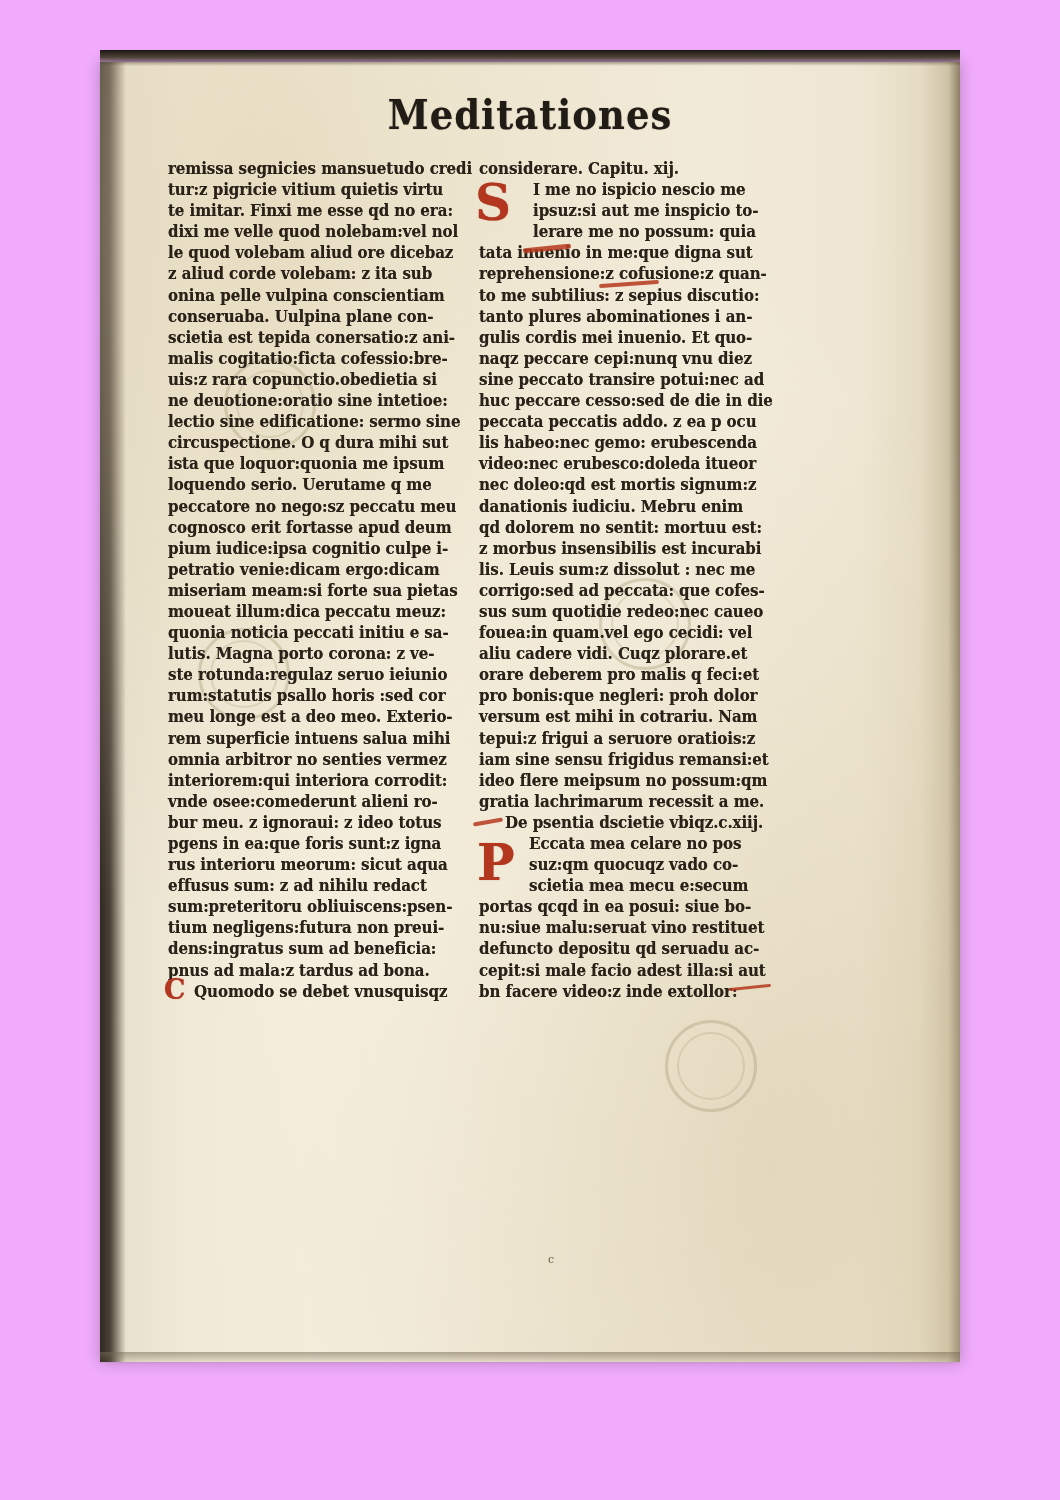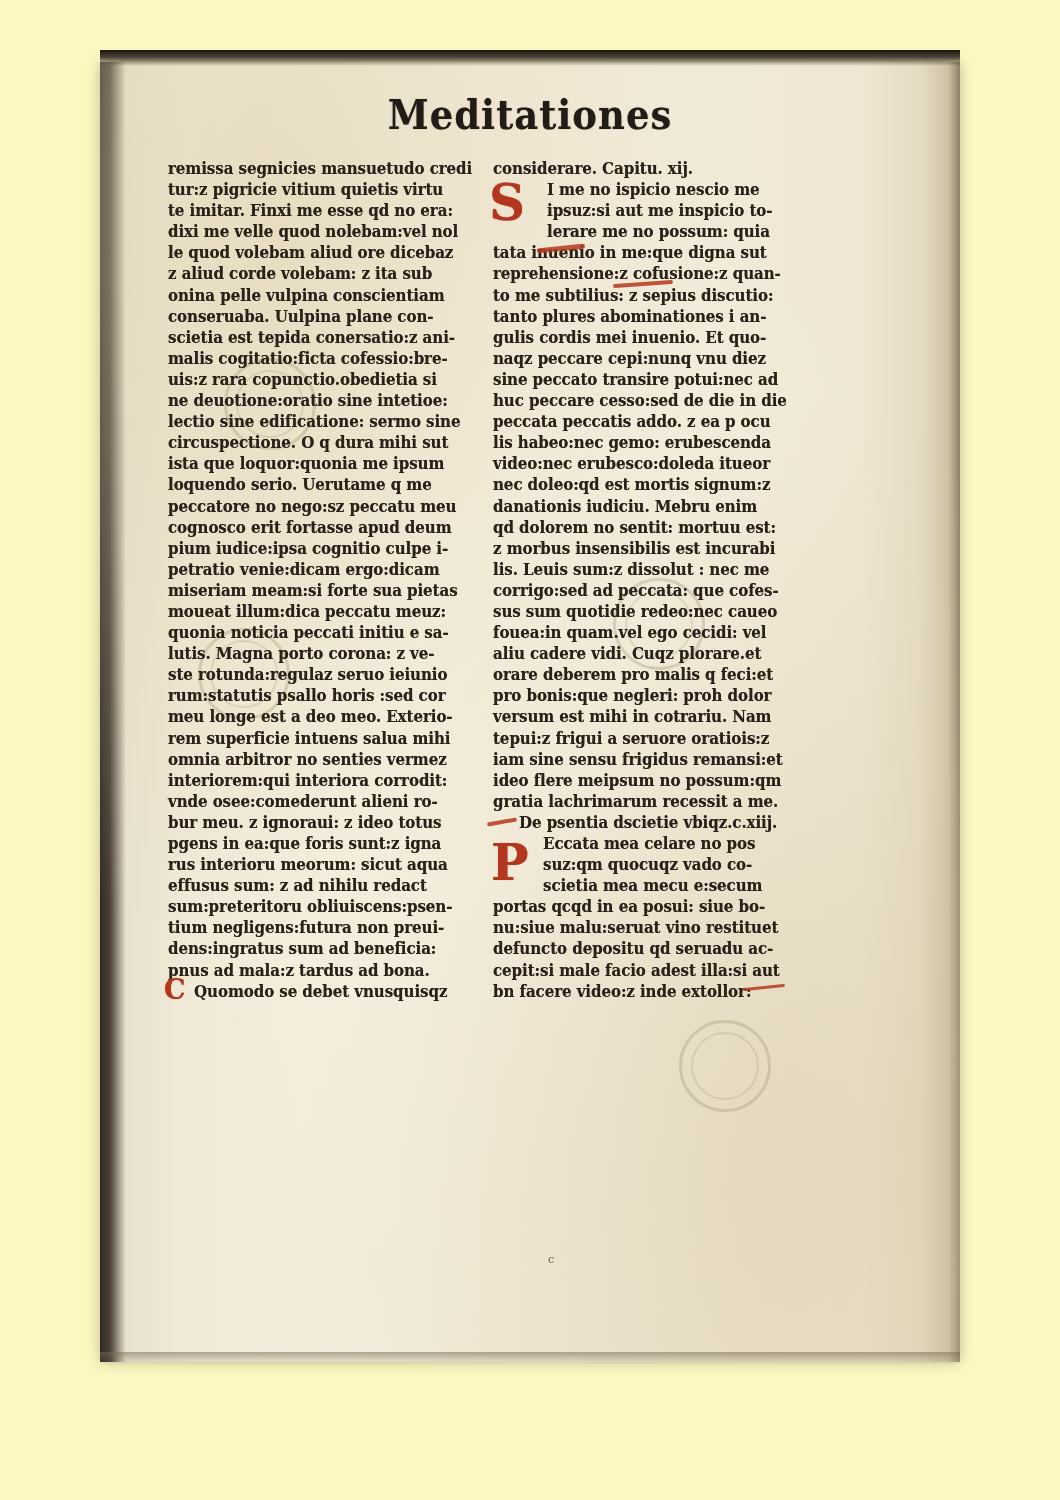--- a/index.html
+++ b/index.html
@@ -13,21 +13,21 @@
     font-family: "DejaVu Serif", serif;
     overflow: hidden;
   }
 
   
   #scan {
     position: absolute;
     left: 0; top: 0;
     width: 1060px;
     height: 1500px;
-    background: #fef9c3;
+    background: #f0abfc;
   }
 
   
   #leaf {
     position: absolute;
     left: 100px;
     top: 62px;
     width: 860px;
     height: 1300px;
     background:
@@ -88,21 +88,20 @@
   }
 
   
   #textblock {
     position: absolute;
     left: 168px;
     top: 158px;
     width: 636px;
     height: 960px;
     display: flex;
-    gap: 14px;
   }
   .column {
     width: 311px;
     position: relative;
   }
   .line {
     font-size: 15.1px;
     line-height: 21.1px;
     color: #2a2118;
     font-weight: 700;

